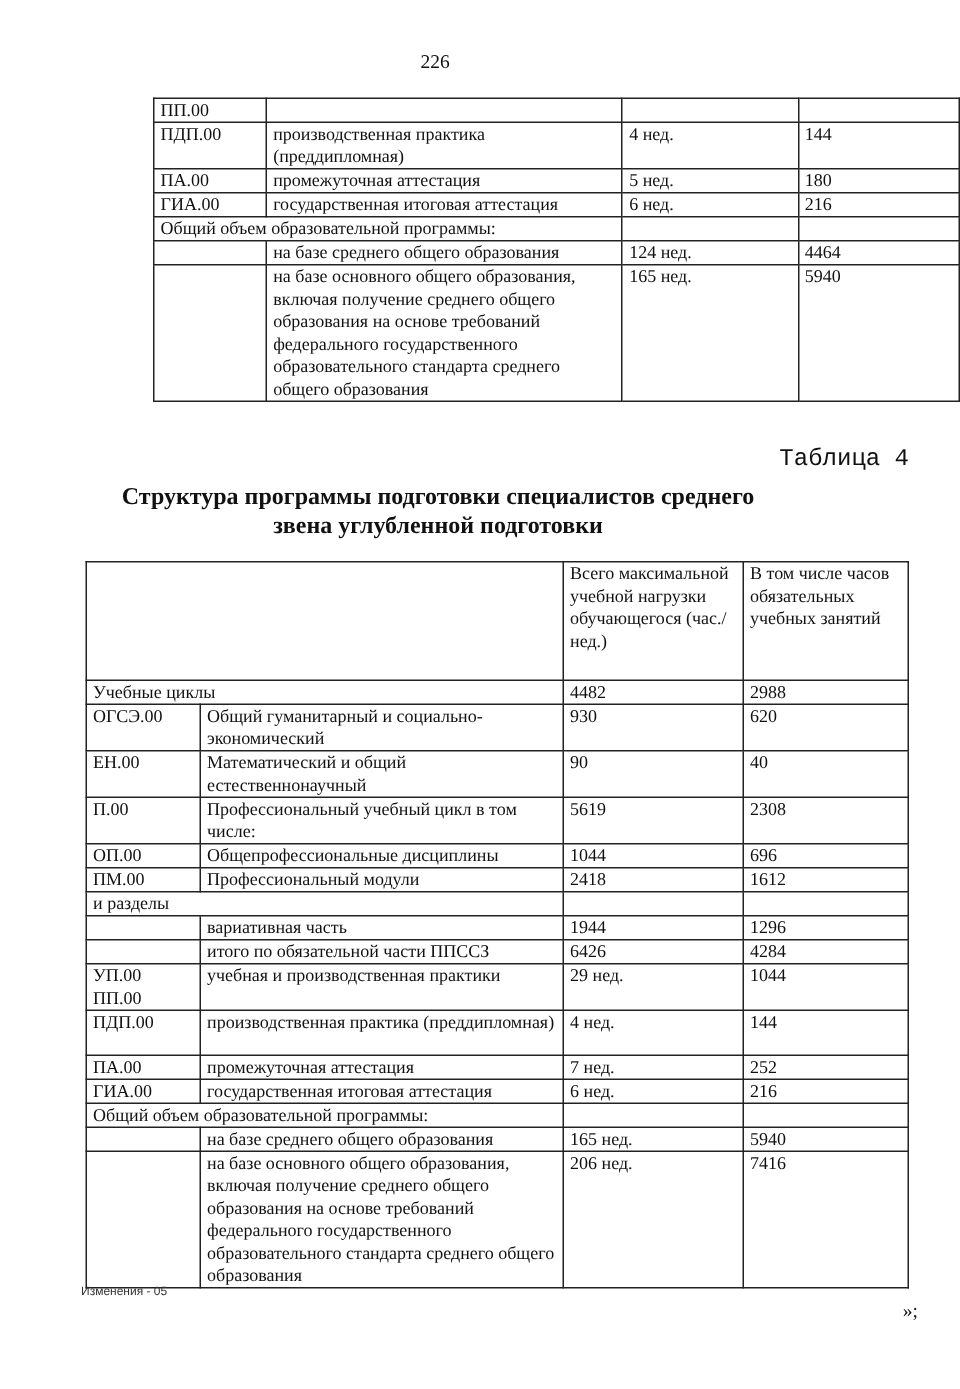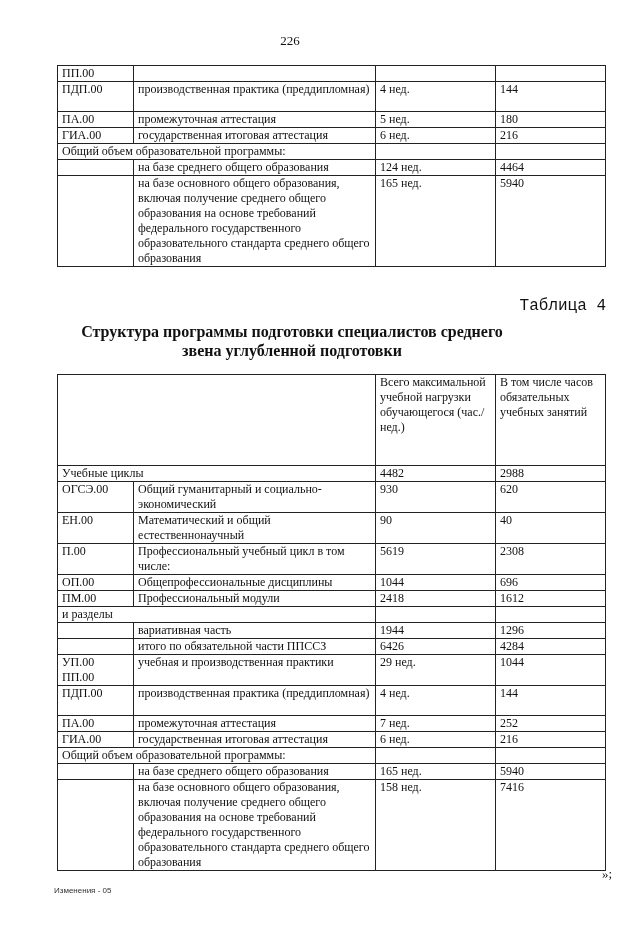--- a/index.html
+++ b/index.html
@@ -12,30 +12,30 @@
     position: absolute; left: 57px; border-collapse: collapse; table-layout: fixed;
     font-size: 12px; line-height: 15px;
   }
   table.doc td {
     border: 1px solid #222; padding: 0 4px; vertical-align: top; overflow: hidden;
   }
   table.doc col.c1 { width: 76px; }
   table.doc col.c2 { width: 242px; }
   table.doc col.c3 { width: 120px; }
   table.doc col.c4 { width: 110px; }
-  #table1 { top: 65px; }
+  #table1 { top: 65px; margin-left: 45px; }
   #table2 { top: 374px; }
   .table-label { position: absolute; top: 297px; right: 34px; font-size: 16px; font-family: Liberation Mono, monospace; }
   .table-title {
     position: absolute; top: 322px; left: 0; width: 584px; text-align: center;
     font-weight: bold; font-size: 16px; line-height: 19px;
   }
   .closing-quote { position: absolute; top: 866px; right: 28px; font-size: 13px; }
   .footer-note {
-    position: absolute; top: 886px; left: 54px; font-size: 8px;
+    position: absolute; top: 856px; left: 54px; font-size: 8px;
     font-family: "Liberation Sans", "DejaVu Sans", sans-serif; color: #333;
   }
   .h1 { height: 15px; }
   .h2 { height: 30px; }
   .h5 { height: 76px; }
 </style>
 </head>
 <body>
 
 <div class="page-number">226</div>
@@ -98,21 +98,21 @@
 </div>
 
 <table class="doc" id="table2">
   <colgroup>
       <col class="c1">
       <col class="c2">
       <col class="c3">
       <col class="c4">
     </colgroup>
   <tbody>
-      <tr style="height:91px">
+      <tr style="height:79px">
     <td colspan="2"></td>
     <td>Всего максимальной учебной нагрузки обучающегося (час./нед.)</td>
     <td>В том числе часов обязательных учебных занятий</td>
   </tr>
   <tr class="h1">
     <td colspan="2">Учебные циклы</td>
     <td>4482</td>
     <td>2988</td>
   </tr>
   <tr class="h2">
@@ -193,20 +193,20 @@
   </tr>
   <tr class="h1">
     <td></td>
     <td>на базе среднего общего образования</td>
     <td>165 нед.</td>
     <td>5940</td>
   </tr>
   <tr style="height:89px">
     <td></td>
     <td>на базе основного общего образования, включая получение среднего общего образования на основе требований федерального государственного образовательного стандарта среднего общего образования</td>
-    <td>158 нед.</td>
+    <td>206 нед.</td>
     <td>7416</td>
   </tr>
 </tbody>
   </table>
 
 <div class="closing-quote">»;</div>
 <div class="footer-note">Изменения - 05</div>
 
 </body></html>

